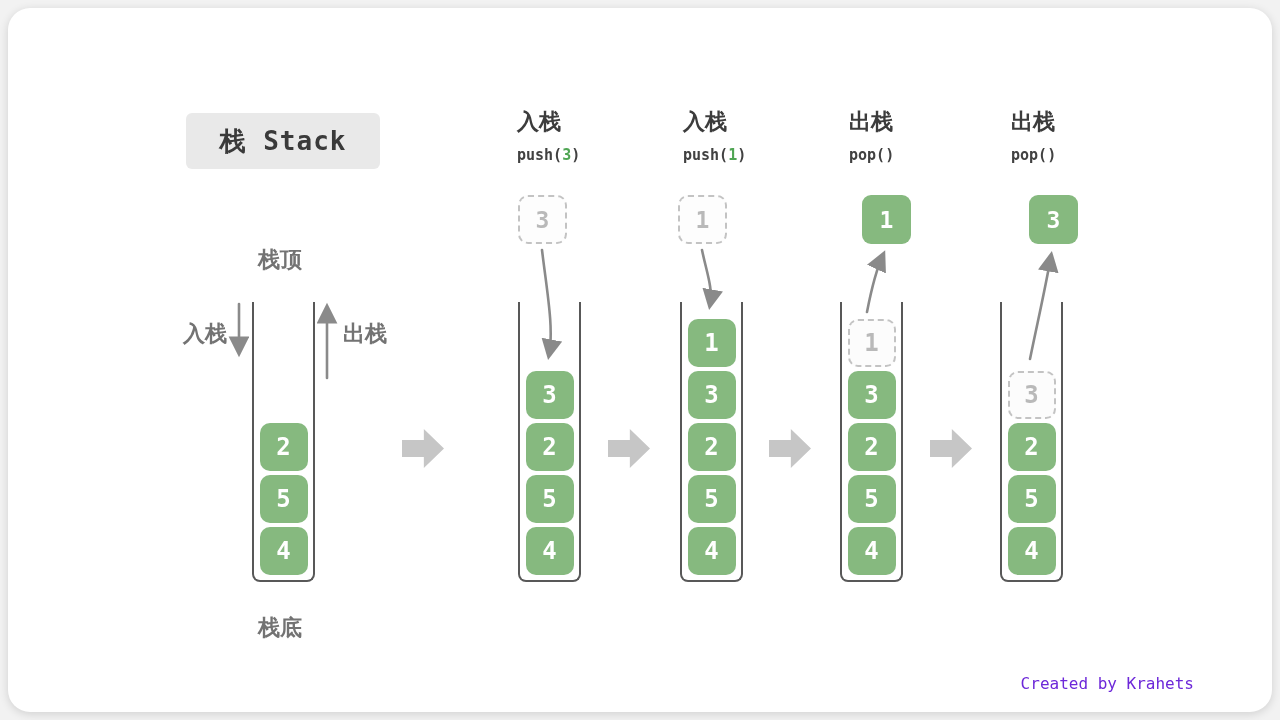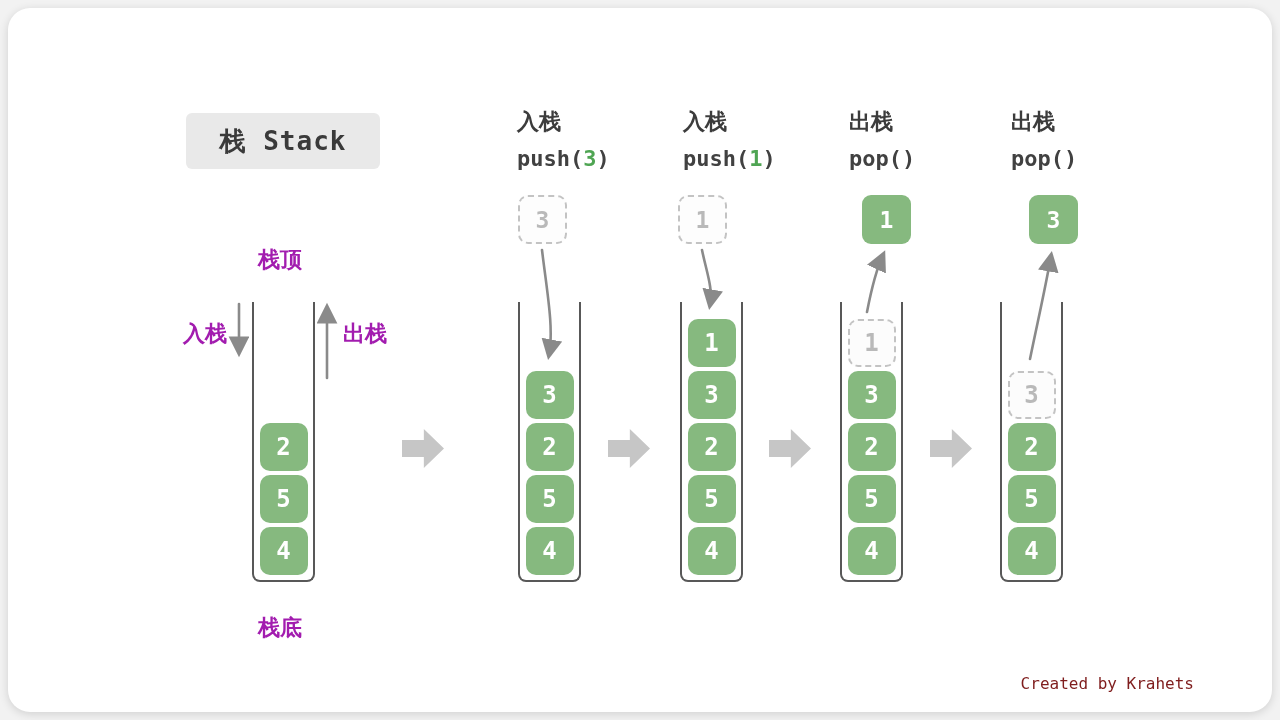--- a/index.html
+++ b/index.html
@@ -14,30 +14,30 @@
   
   .title-box {
     position:absolute; left:186px; top:113px; width:194px; height:56px;
     background:#e9e9e9; border-radius:6px;
     display:flex; align-items:center; justify-content:center;
     font-family:"DejaVu Sans Mono", monospace;
     font-size:26px; font-weight:700; color:#3a3a3a; letter-spacing:1px;
   }
 
   
-  .zh-label { position:absolute; font-size:22px; font-weight:700; color:#a21caf; white-space:nowrap; }
+  .zh-label { position:absolute; font-size:22px; font-weight:700; color:#737373; white-space:nowrap; }
   #label-top    { left:258px; top:245px; }
   #label-bottom { left:258px; top:613px;text-align:right; }
   #label-push   { left:183px; top:319px; }
   #label-pop    { left:343px; top:319px; }
 
   
   .step-header { position:absolute; top:107px; white-space:nowrap; }
   .step-header .zh { font-size:22px; font-weight:700; color:#3c3c3c; margin-bottom:9px; }
-  .step-header .code { font-family:"DejaVu Sans Mono", monospace; font-size:22px; font-weight:600; color:#414141; }
+  .step-header .code { font-family:"DejaVu Sans Mono", monospace; font-size:15px; font-weight:600; color:#414141; }
   .step-header .code .arg { color:#4fa553; font-weight:700; }
   #header-0 { left:517px; } #header-1 { left:683px; }
   #header-2 { left:849px; } #header-3 { left:1011px; }
 
   
   .float-box {
     position:absolute; top:195px; width:49px; height:49px;
     display:flex; align-items:center; justify-content:center;
     font-family:"DejaVu Sans Mono", monospace; font-size:23px; font-weight:700;
   }
@@ -73,21 +73,21 @@
   }
   #barrow-0 { left:402px; } #barrow-1 { left:608px; }
   #barrow-2 { left:769px; } #barrow-3 { left:930px; }
 
   
   #arrow-layer { position:absolute; left:0; top:0; width:1280px; height:720px; pointer-events:none; }
 
   
   .watermark {
     position:absolute; right:42px; top:674px;
-    font-family:"DejaVu Sans Mono", monospace; font-size:16px; color:#7f1d1d;
+    font-family:"DejaVu Sans Mono", monospace; font-size:16px; color:#6d28d9;
   }
 </style>
 </head>
 <body>
 
 <div id="card"></div>
 
 <div id="canvas">
 
   <div class="title-box">栈 Stack</div>

